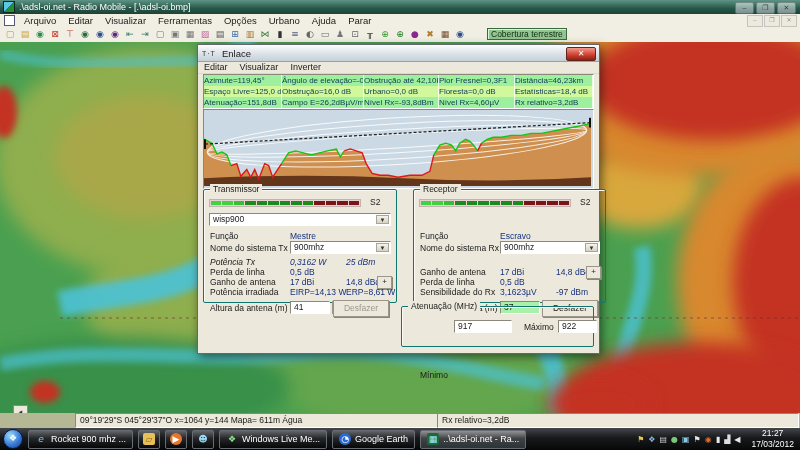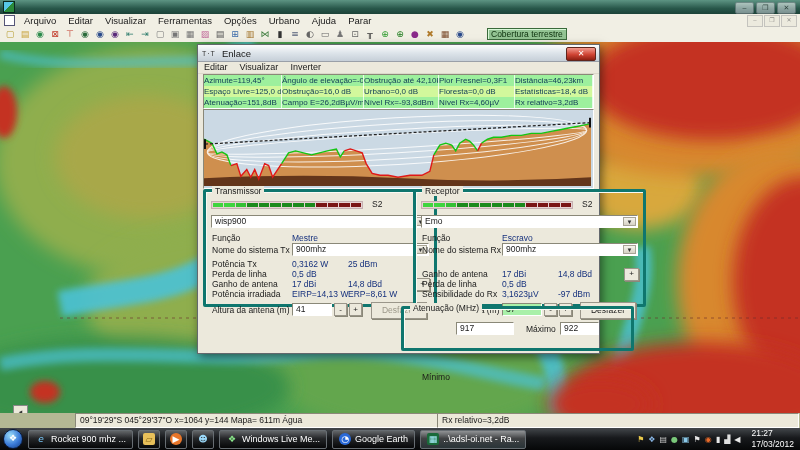--- a/index.html
+++ b/index.html
@@ -51,21 +51,21 @@
     border:1px solid #0a1a3a;color:#fff;font-size:9px;line-height:17px;text-align:center;}
   .tbtn{height:17px;border:1px solid #676d72;border-radius:2px;display:flex;align-items:center;
     gap:4px;padding:0 6px;font-size:9px;color:#fff;white-space:nowrap;
     background:linear-gradient(rgba(255,255,255,.22),rgba(255,255,255,.06) 45%,rgba(0,0,0,.25));}
   .tbtn.icononly{padding:0 4px;}
   .tbtn.active{background:linear-gradient(rgba(255,255,255,.45),rgba(255,255,255,.18) 45%,rgba(120,150,160,.3));}
   .ticon{width:12px;height:12px;border-radius:2px;font-size:9px;line-height:12px;text-align:center;
     font-family:"DejaVu Sans",sans-serif;}
   .tray{display:flex;gap:4px;align-items:center;margin-left:auto;}
   .tray .tico{font-size:8px;font-family:"DejaVu Sans",sans-serif;}
-  .clock{font-size:8.5px;line-height:1.25;color:#fff;padding:0 6px;}
+  .clock{font-size:8.5px;line-height:1.25;text-align:center;color:#fff;padding:0 6px;}
 
   
   .dialog{position:absolute;left:197px;top:44px;width:401px;height:308px;background:#ece9dc;
     border:1px solid #63686d;box-shadow:2px 3px 9px rgba(0,0,0,.5);font-size:8.5px;color:#1a1a1a;}
   .dlg-title{position:absolute;top:0;left:0;right:0;height:16px;display:flex;align-items:center;
     gap:4px;padding-left:4px;font-size:9.5px;
     background:linear-gradient(#fdfdfd,#dde4ea 50%,#c6cfd8);border-bottom:1px solid #9aa0a8;}
   .dlgico{width:16px;height:9px;font-size:7px;line-height:9px;color:#333;letter-spacing:1px;}
   .closebtn{position:absolute;top:2px;right:3px;width:28px;height:12px;border-radius:2px;
     background:linear-gradient(#f29a8e,#cf4333 55%,#8e1f12);border:1px solid #5f251c;
@@ -79,22 +79,22 @@
     display:grid;grid-template-rows:1fr 1fr 1fr;font-size:8px;color:#0e3a55;}
   .inforow{display:grid;grid-template-columns:78px 82px 75px 76px 1fr;}
   .inforow.g{background:#9df09d;}
   .inforow.y{background:#d2f89c;}
   .icell{padding-left:0;line-height:11px;white-space:nowrap;overflow:hidden;
     border-right:1px solid rgba(255,255,255,.75);}
 
   .chart{position:absolute;left:5px;top:64px;width:389px;height:78px;
     border:1px solid;border-color:#8a8878 #fff #fff #8a8878;background:#cbd9e4;}
 
-  .group{position:absolute;border:3px solid #0f766e;border-radius:2px;
-    box-shadow:inset 1px 1px 0 #fbfaf4;padding-left:36px;}
+  .group{position:absolute;border:1px solid #0f766e;border-radius:2px;
+    box-shadow:inset 1px 1px 0 #fbfaf4;}
   .glabel{position:absolute;top:-6px;left:6px;background:#ece9dc;padding:0 3px;font-size:8.5px;}
   .gtx{left:5px;top:144px;width:192px;height:112px;}
   .grx{left:215px;top:144px;width:191px;height:112px;}
   .gnet{left:5px;top:261px;width:192px;height:39px;}
   .gfreq{left:203px;top:261px;width:191px;height:39px;}
 
   .meter{position:absolute;left:5px;top:9px;width:152px;height:8px;background:#e6d2d2;
     border:1px solid #c4b0b0;display:flex;gap:1px;padding:1px;box-sizing:border-box;}
   .meter i{flex:1;}
   .s2{position:absolute;left:166px;top:7px;font-size:8.5px;color:#222;}
@@ -129,20 +129,21 @@
     border-color:#8a8878 #fff #fff #8a8878;box-sizing:border-box;font-size:8.5px;
     line-height:11px;padding-left:3px;}
 </style>
 </head>
 <body>
 
 <div class="screen">
 
   <div class="titlebar">
     <span class="appico"></span>
+    <span>.\adsl-oi.net - Radio Mobile - [.\adsl-oi.bmp]</span>
     <span class="winctl">
       <i>–</i>
       <i>❐</i>
       <i>✕</i>
     </span>
   </div>
 
   <div class="menubar">
     <span class="childico"></span>
     <span class="mi">Arquivo</span>
@@ -317,21 +318,21 @@
         <span class="fl">Função</span>
         <span class="f1">Mestre</span>
       </div>
       <div class="frow" style="top:53px;">
         <span class="fl">Nome do sistema Tx</span>
       </div>
       <div class="combo" style="left:86px;top:51px;right:5px;">
         <span>900mhz</span>
         <span class="cbtn">▼</span>
       </div>
-      <div class="frow" style="top:67px;">
+      <div class="frow" style="top:67px;font-style:italic;">
         <span class="fl">Potência Tx</span>
         <span class="f1">0,3162 W</span>
         <span class="f2">25 dBm</span>
       </div>
       <div class="frow" style="top:77px;">
         <span class="fl">Perda de linha</span>
         <span class="f1">0,5 dB</span>
       </div>
       <div class="frow" style="top:87px;">
         <span class="fl">Ganho de antena</span>
@@ -364,24 +365,20 @@
           <i style="background: rgb(29, 138, 29);"></i>
           <i style="background: rgb(29, 138, 29);"></i>
           <i style="background: rgb(29, 138, 29);"></i>
           <i style="background: rgb(29, 138, 29);"></i>
           <i style="background: rgb(122, 21, 21);"></i>
           <i style="background: rgb(122, 21, 21);"></i>
           <i style="background: rgb(122, 21, 21);"></i>
           <i style="background: rgb(122, 21, 21);"></i>
         </div>
       <span class="s2">S2</span>
-      <div class="combo" style="left:5px;top:23px;right:5px;">
-        <span>Emo</span>
-        <span class="cbtn">▼</span>
-      </div>
       <div class="frow" style="top:41px;">
         <span class="fl">Função</span>
         <span class="f1">Escravo</span>
       </div>
       <div class="frow" style="top:53px;">
         <span class="fl">Nome do sistema Rx</span>
       </div>
       <div class="combo" style="left:86px;top:51px;right:5px;">
         <span>900mhz</span>
         <span class="cbtn">▼</span>

